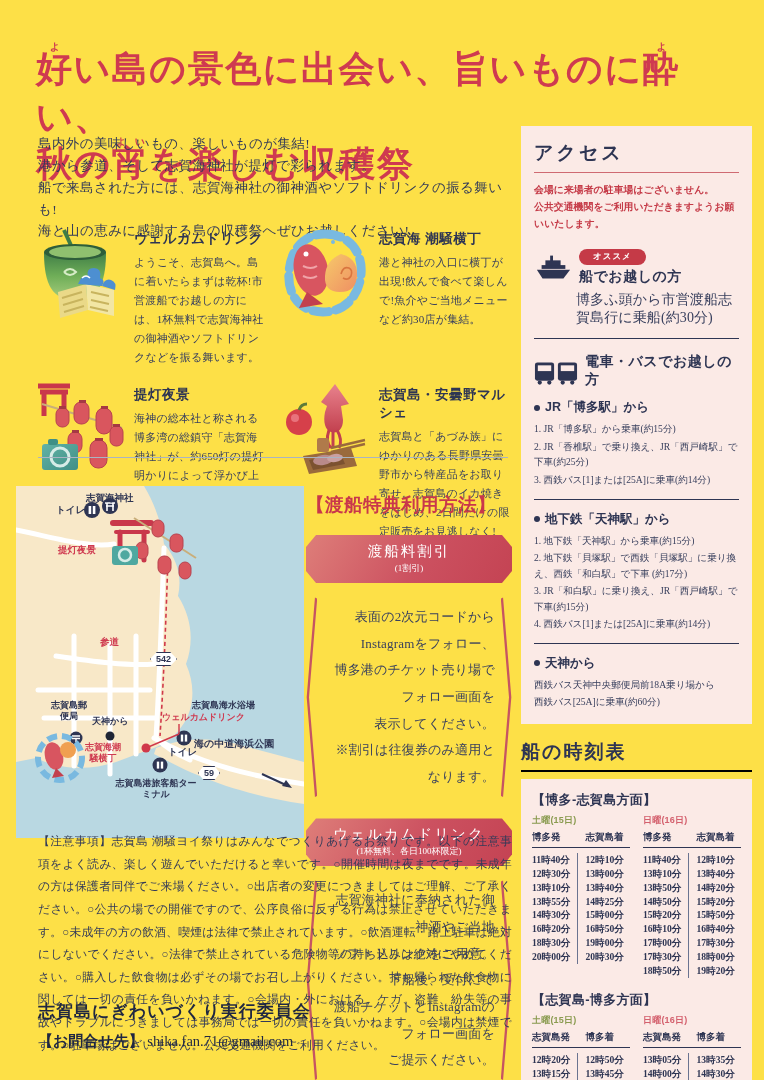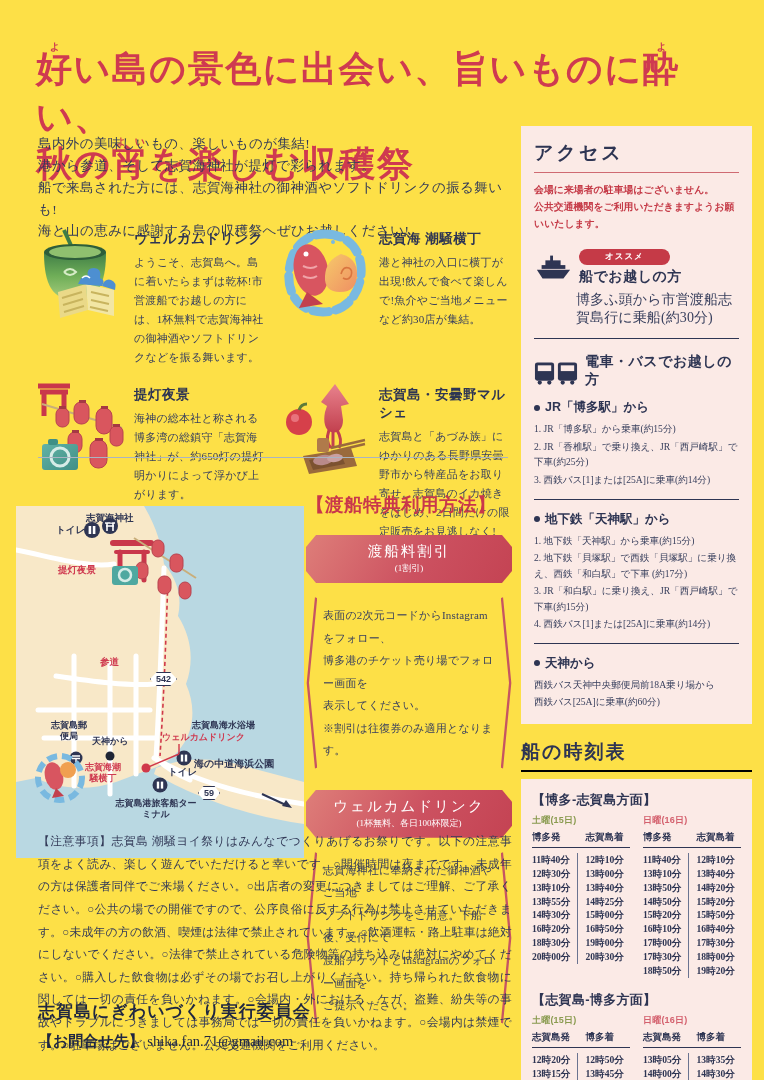--- a/index.html
+++ b/index.html
@@ -20,41 +20,41 @@
   .features{position:absolute;left:34px;top:226px;width:478px;display:grid;
             grid-template-columns:1fr 1fr;column-gap:12px;row-gap:16px;}
   .feature{display:flex;gap:8px;}
   .feature-illus{width:92px;height:100px;flex:none;}
   .feature-body{flex:1;min-width:0;}
   .feature-body h3{margin:4px 0 5px;font-size:13.5px;color:#2e3553;letter-spacing:.5px;}
   .feature-body p{margin:0;font-size:11px;line-height:1.72;letter-spacing:.2px;color:#39405e;}
   .features-divider{position:absolute;left:38px;top:457px;width:470px;height:1px;background:#a9b4c2;}
 
   
-  .map{position:absolute;left:16px;top:506px;width:236px;height:352px;}
+  .map{position:absolute;left:16px;top:486px;width:236px;height:352px;}
   .map svg{position:absolute;left:0;top:0;}
   .map-label{position:absolute;font-size:9.5px;font-weight:bold;color:#2e3553;line-height:1.25;
              font-family:"Liberation Sans","DejaVu Sans",sans-serif;white-space:nowrap;}
   .map-label.red{color:#cf3a50;}
   .map-label.wrap{white-space:normal;text-align:center;}
   .route-badge{position:absolute;background:#fff;border:1.5px solid #2e3553;color:#2e3553;
                font-size:9px;font-weight:bold;padding:1px 5px;font-family:"Liberation Sans",sans-serif;
                clip-path:polygon(25% 0,75% 0,100% 50%,75% 100%,25% 100%,0 50%);}
 
   
   .benefits{position:absolute;left:306px;top:492px;width:206px;}
   .benefits h2{margin:0 0 18px;font-size:18.5px;color:#c9374b;letter-spacing:.5px;font-weight:bold;}
   .banner{clip-path:polygon(10px 0,calc(100% - 10px) 0,100% 12px,100% calc(100% - 12px),
           calc(100% - 10px) 100%,10px 100%,0 calc(100% - 12px),0 12px);
           background:linear-gradient(120deg,#de7e79 0%,#cc5160 55%,#c44353 100%);
           color:#fff;text-align:center;padding:7px 4px 8px;}
   .banner .l1{font-size:14.5px;letter-spacing:2px;}
   .banner .l2{font-size:9px;margin-top:1px;}
-  .bracket-box{position:relative;margin:13px 0 20px;padding:8px 17px;font-size:11px;
-               line-height:2.05;letter-spacing:.2px;color:#39405e;}
+  .bracket-box{position:relative;margin:13px 0 20px;padding:8px 17px;font-size:13px;
+               line-height:2.05;letter-spacing:.2px;color:#39405e;text-align:right;}
   .bracket-box .chev{position:absolute;top:0;height:100%;width:11px;}
   .bracket-box .chev.left{left:0;}
   .bracket-box .chev.right{right:0;}
 
   
   .notes{position:absolute;left:38px;top:830px;width:474px;font-size:11.8px;line-height:1.92;
          letter-spacing:.2px;text-align:justify;color:#333a58;}
 
   
   .footer-left{position:absolute;left:38px;top:1000px;}
@@ -67,21 +67,21 @@
   .panel{background:#fbeae6;}
   .access{padding:12px 13px 12px;}
   .access h2{margin:2px 0 6px;font-size:19px;letter-spacing:3px;color:#2e3553;}
   .access .redline{height:1px;background:#cf6a72;margin:6px 0 8px;}
   .warning{color:#c53a47;font-weight:bold;font-size:9.8px;line-height:1.75;letter-spacing:.1px;}
   .mode{margin-top:13px;}
   .mode-head{display:flex;align-items:flex-end;gap:7px;}
   .mode-icon{flex:none;}
   .mode-right{flex:1;}
   .badge{display:inline-block;background:#c53a47;color:#fff;border-radius:9px;font-size:8.5px;
-         font-weight:bold;padding:2px 26px;letter-spacing:1px;}
+         font-weight:bold;padding:2px 14px;letter-spacing:1px;}
   .mode-title{font-size:14px;font-weight:bold;color:#2e3553;margin-top:3px;letter-spacing:.5px;}
   .mode-desc{font-size:14px;margin-top:5px;letter-spacing:.1px;margin-left:42px;}
   .hdiv{height:1px;background:#2e3553;margin:11px 0;}
   .route-title{display:flex;align-items:center;gap:5px;font-size:12.5px;font-weight:bold;
                color:#2e3553;margin:2px 0 5px;}
   .route-title .dot{width:6px;height:6px;border-radius:50%;background:#2e3553;flex:none;}
   .route-steps div{font-size:9.6px;line-height:1.62;margin-bottom:2px;}
 
   .tt-head{margin-top:15px;font-size:19px;letter-spacing:2px;font-weight:bold;color:#2e3553;
            border-bottom:2px solid #000000;padding-bottom:5px;}

